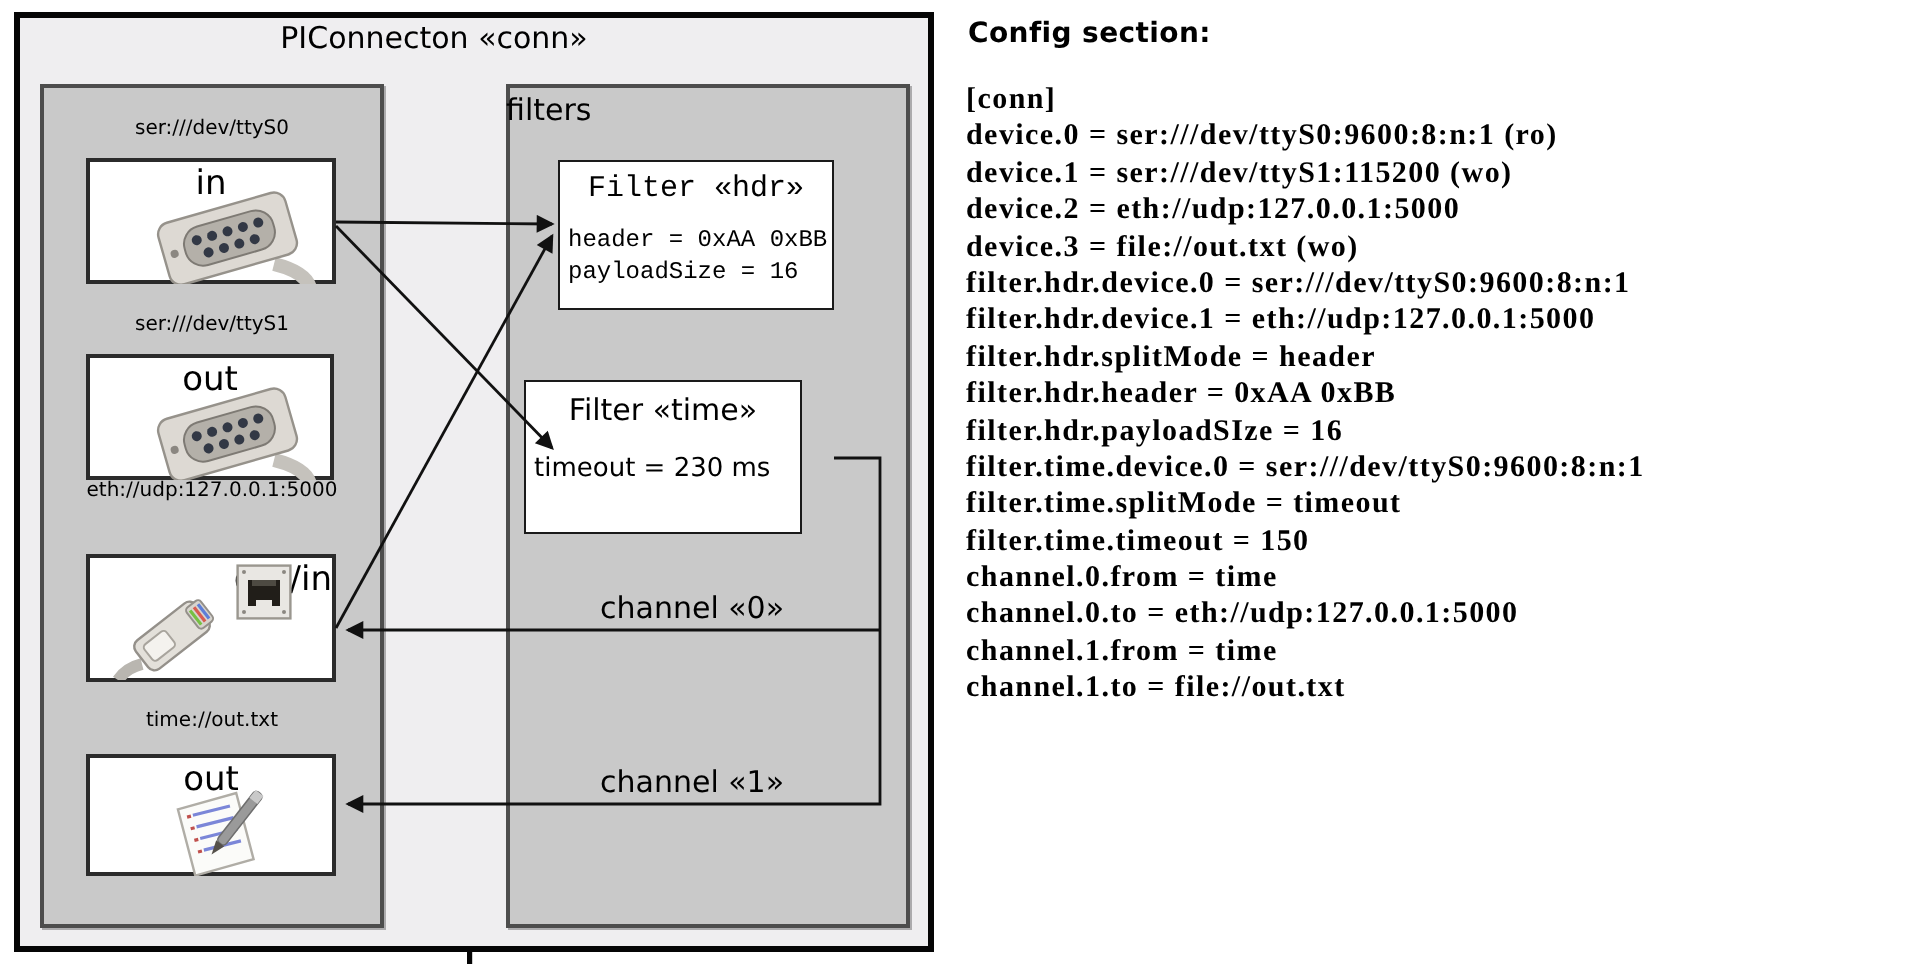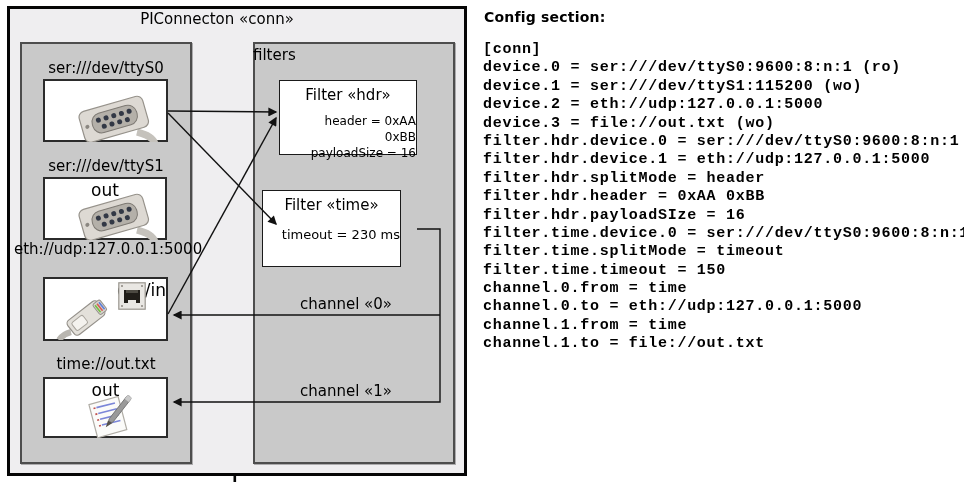--- a/index.html
+++ b/index.html
@@ -15,57 +15,58 @@
   .outer-frame{position:absolute;left:7px;top:6px;width:460px;height:470px;
     border:3px solid #050505;background:var(--frame-bg);}
   .diagram-title{position:absolute;left:7px;top:10px;width:420px;text-align:center;
     font-size:15px;color:#000;}
   .group-panel{position:absolute;background:var(--panel-bg);
     border:2px solid #4d4d4d;box-shadow:1px 1px 0 rgba(0,0,0,.28);}
   .devices-panel{left:20px;top:42px;width:172px;height:422px;}
   .filters-panel{left:253px;top:42px;width:202px;height:422px;}
   .filters-title{position:absolute;left:253px;top:46px;width:230px;font-size:15px;}
 
-  .dev-label{position:absolute;left:14px;width:184px;text-align:center;font-size:15px;white-space:nowrap;}
+  .dev-label{position:absolute;left:14px;width:184px;text-align:center;font-size:10px;white-space:nowrap;}
   .dev-box{position:absolute;background:var(--box-bg);border:2px solid #2b2b2b;}
   .dev-dir{font-size:17px;line-height:19px;margin-top:2px;text-align:center;}
   .dev-dir.left{text-align:right;padding-left:5px;}
   .dev-icon{position:absolute;}
 
   .filter-box{position:absolute;background:var(--box-bg);border:1.5px solid #1a1a1a;}
   .filter-title{font-size:15px;text-align:center;margin-top:5px;}
-  .filter-attrs{font-size:12px;line-height:16px;padding-left:18px;margin-top:9px;text-align:right;}
+  .filter-attrs{font-size:12px;line-height:16px;padding-left:4px;margin-top:9px;}
   .filter-box.time .filter-attrs{margin-top:13px;font-size:13px;}
 
   .chan-label{position:absolute;width:118px;left:300px;text-align:left;font-size:15px;}
 
   #arrows{position:absolute;left:0;top:0;width:470px;height:484px;pointer-events:none;}
 
   
   .config-heading{position:absolute;left:484px;top:9px;font-size:14px;font-weight:bold;
     font-family:"DejaVu Sans","Liberation Sans",sans-serif;letter-spacing:.2px;}
   .config-lines{position:absolute;left:483px;top:41px;width:481px;
-    font-family:Liberation Mono, monospace;
+    font-family:Liberation Serif, serif;
     font-weight:bold;font-size:15px;line-height:18.4px;letter-spacing:.72px;white-space:pre;}
   .cfg-line{height:18.4px;}
 </style>
 </head>
 <body>
 
 <div id="stage">
 
   <div class="outer-frame"></div>
   <div class="diagram-title">PIConnecton «conn»</div>
 
   <div class="group-panel devices-panel"></div>
   <div class="group-panel filters-panel"></div>
   <div class="filters-title">filters</div>
 
   <div class="dev-label" style="top:59px;">ser:///dev/ttyS0</div>
   <div class="dev-box" style="left:43px;top:79px;width:125px;height:63px;">
+    <div class="dev-dir">in</div>
     <svg class="dev-icon" style="left:26px;top:13px;" width="88" height="48" viewBox="0 0 88 48">
       <path d="M66,38 q16,4 18,12" stroke="#c5c2bc" stroke-width="7" fill="none"></path>
       <g transform="rotate(-16 44 26)">
         <rect x="10" y="9" width="66" height="32" rx="6" fill="#ddd9d3" stroke="#96928b" stroke-width="1.2"></rect>
         <rect x="21" y="15" width="46" height="20" rx="9" fill="#b4b0a9" stroke="#7e7a74" stroke-width="1"></rect>
         <circle cx="15.5" cy="25" r="2" fill="#8b8781"></circle>
         <g fill="#323845">
           <circle cx="28" cy="21.5" r="2.5"></circle>
             <circle cx="36" cy="21.5" r="2.5"></circle>
             <circle cx="44" cy="21.5" r="2.5"></circle>
@@ -149,21 +150,21 @@
         </g>
       </g>
       <g transform="rotate(38 36 24)">
         <rect x="30" y="2" width="5" height="32" rx="2" fill="#9a9a9a" stroke="#6e6e6e" stroke-width="0.8"></rect>
         <path d="M30,34 L35,34 L32.5,41 z" fill="#55504a"></path>
         <rect x="30" y="2" width="5" height="5" fill="#c9c9c9"></rect>
       </g>
     </svg>
   </div>
 
-  <div class="filter-box" style="left:279px;top:80px;width:138px;height:75px;">
+  <div class="filter-box" style="left:279px;top:80px;width:138px;height:75px;font-family:Liberation Mono, monospace;">
     <div class="filter-title">Filter «hdr»</div>
     <div class="filter-attrs">
       <div>header = 0xAA 0xBB</div>
       <div>payloadSize = 16</div>
     </div>
   </div>
 
   <div class="filter-box time" style="left:262px;top:190px;width:139px;height:77px;">
     <div class="filter-title">Filter «time»</div>
     <div class="filter-attrs">

